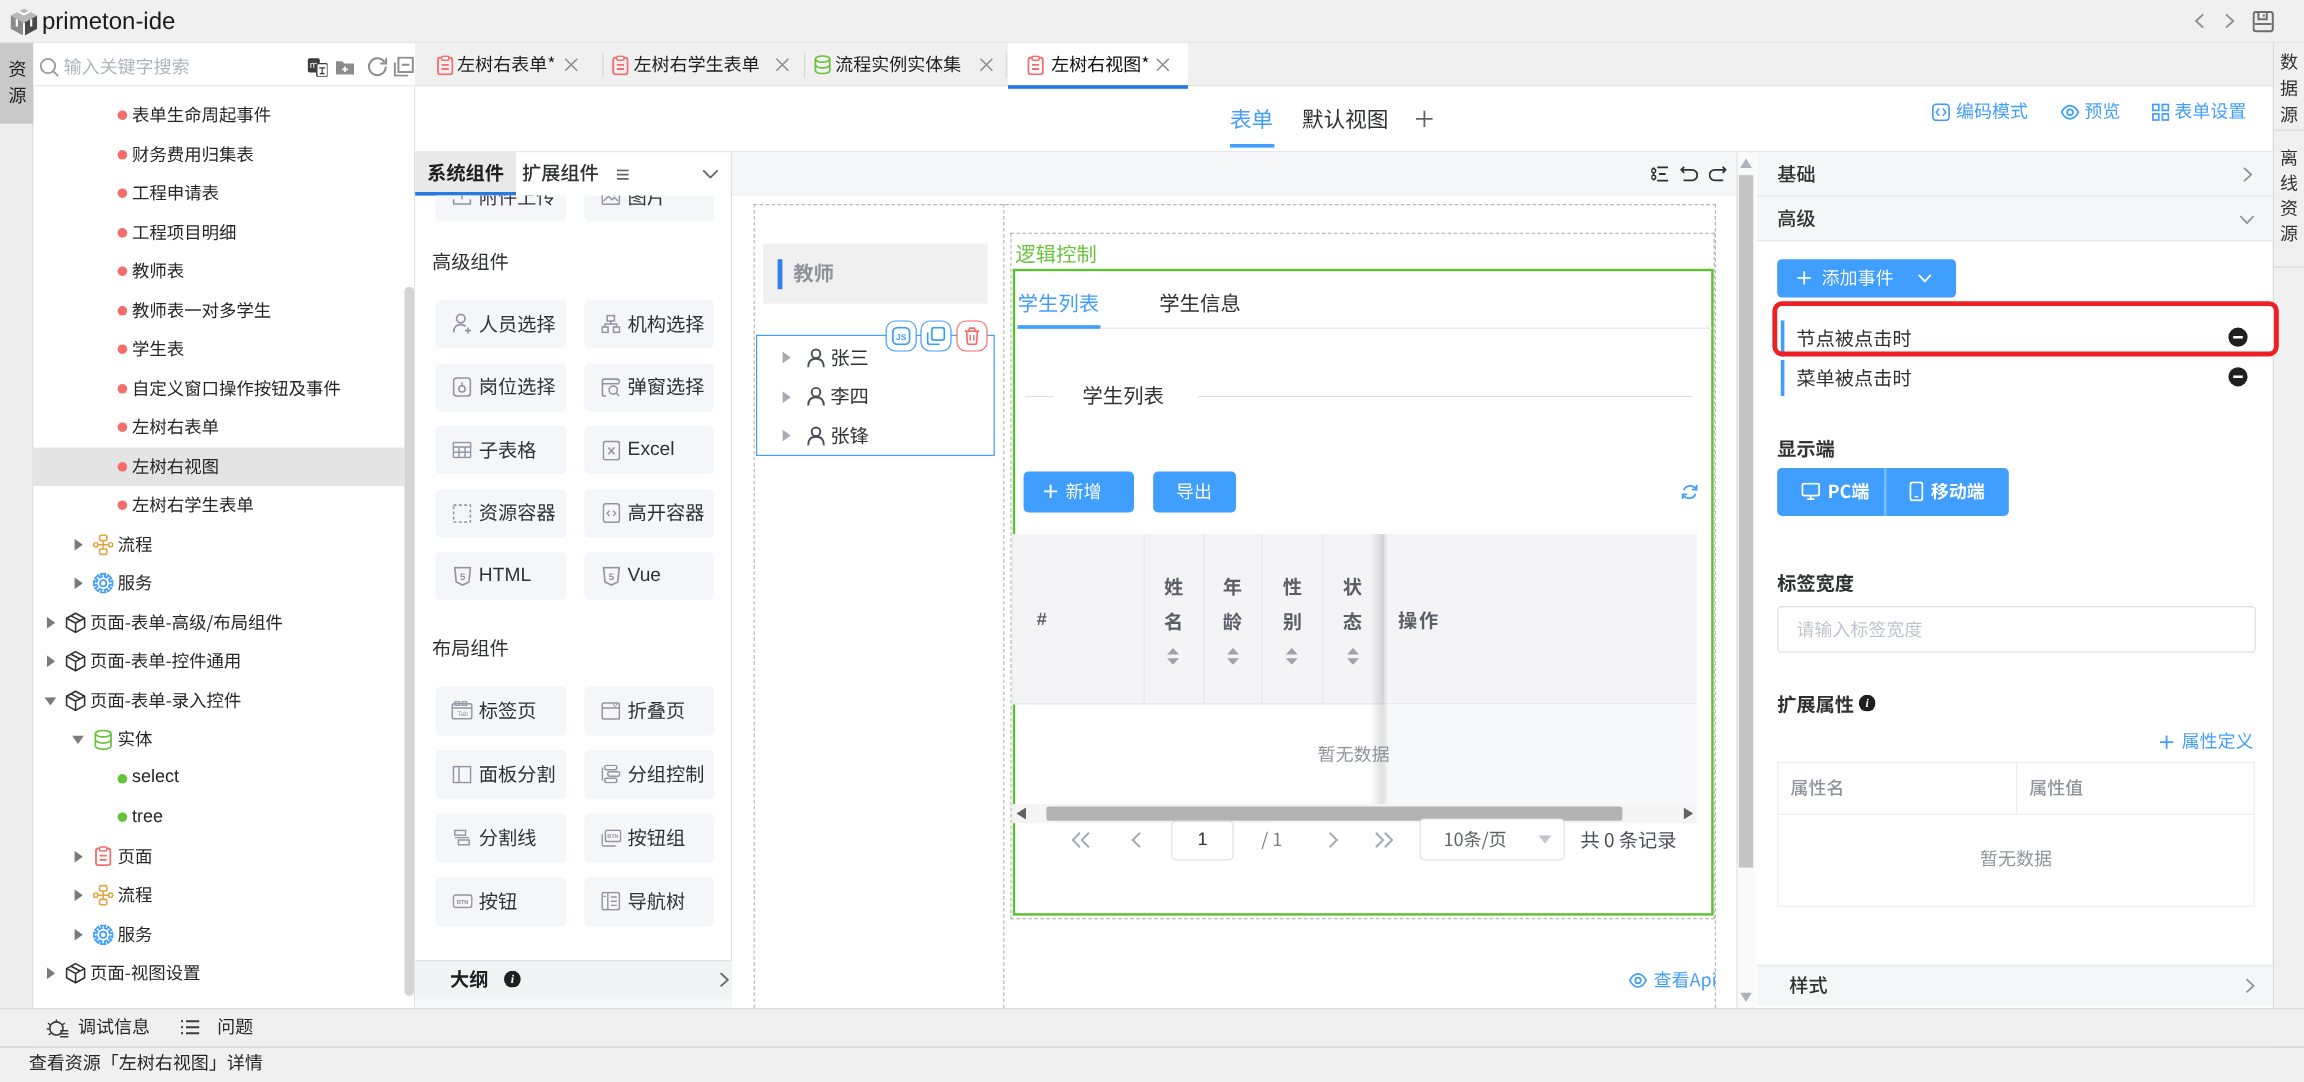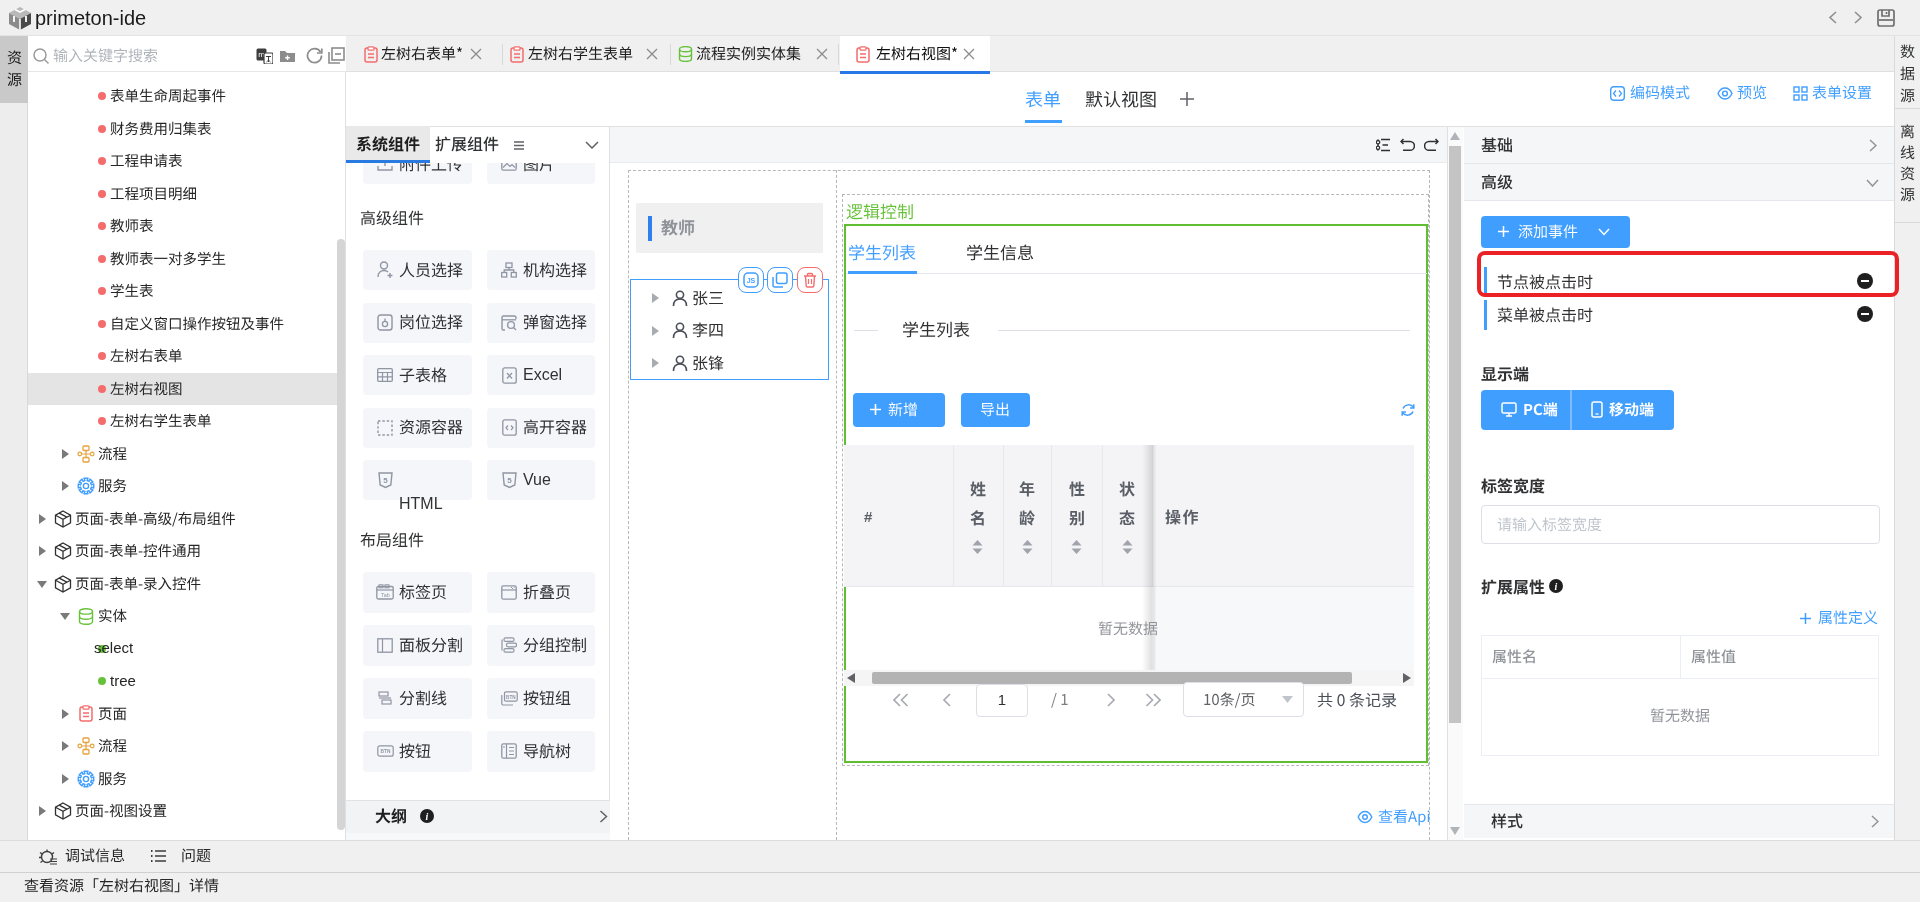--- a/index.html
+++ b/index.html
@@ -666,21 +666,21 @@
 <path d="M1.5 3.4 L1.5 13.6 A6.5 2.7 0 0 0 14.5 13.6 L14.5 3.4" stroke="#67c23a" stroke-width="1.4"></path>
 <path d="M1.5 8.5 A6.5 2.7 0 0 0 14.5 8.5" stroke="#67c23a" stroke-width="1.4"></path>
   </svg>
 <svg style="position:absolute;left:98.0px;top:621.1px;overflow:visible" width="2" height="2">
     <g fill="#262626" transform="scale(0.014500,-0.014500)">
       <use href="#g5b9er" x="0.0"></use>
       <use href="#g4f53r" x="1000.0"></use>
     </g>
   </svg>
 <div style="position:absolute;left:98px;top:644.5px;width:8px;height:8px;border-radius:50%;background:#67c23a"></div>
-<div style="position:absolute;left:94px;top:637.25px;font:400 15px 'Liberation Sans',sans-serif;color:#262626;line-height:22.5px;white-space:nowrap">select</div>
+<div style="position:absolute;left:110px;top:637.25px;font:400 15px 'Liberation Sans',sans-serif;color:#262626;line-height:22.5px;white-space:nowrap">select</div>
 <div style="position:absolute;left:98px;top:677px;width:8px;height:8px;border-radius:50%;background:#67c23a"></div>
 <div style="position:absolute;left:110px;top:669.75px;font:400 15px 'Liberation Sans',sans-serif;color:#262626;line-height:22.5px;white-space:nowrap">tree</div>
 <svg style="position:absolute;left:62px;top:708.5px" width="7" height="10" viewBox="0 0 7 10" fill="none">
     <path d="M0 0 L7 5 L0 10 Z" fill="#7a7a7a"></path>
   </svg>
 <svg style="position:absolute;left:79px;top:705px" width="14" height="17" viewBox="0 0 14 17" fill="none">
     <rect x="1" y="2" width="12" height="14" rx="2" stroke="#f56c6c" stroke-width="1.5"></rect>
 <rect x="4" y="0.8" width="6" height="3.4" rx="1" fill="#fff" stroke="#f56c6c" stroke-width="1.3"></rect>
 <path d="M4 8 L10 8 M4 11.5 L10 11.5" stroke="#f56c6c" stroke-width="1.5"></path>
   </svg>
@@ -899,21 +899,21 @@
       <use href="#g5f00r" x="1000.0"></use>
       <use href="#g5bb9r" x="2000.0"></use>
       <use href="#g5668r" x="3000.0"></use>
     </g>
   </svg>
 <div style="position:absolute;left:363px;top:460px;width:109px;height:40px;background:#f4f6fa;border-radius:4px"></div>
 <svg style="position:absolute;left:377.5px;top:471.5px" width="15" height="17" viewBox="0 0 15 17" fill="none">
     <path d="M1 1 L14 1 L12.8 13 L7.5 15.5 L2.2 13 Z" stroke="#8f95a3" stroke-width="1.4"></path>
 <text x="7.5" y="11" font-family="Liberation Sans" font-size="8" font-weight="bold" fill="#8f95a3" text-anchor="middle">5</text>
   </svg>
-<div style="position:absolute;left:399px;top:492px;font:400 16px 'Liberation Sans',sans-serif;color:#303133;line-height:24px;white-space:nowrap">HTML</div>
+<div style="position:absolute;left:399px;top:468px;font:400 16px 'Liberation Sans',sans-serif;color:#303133;line-height:24px;white-space:nowrap">HTML</div>
 <div style="position:absolute;left:487px;top:460px;width:108px;height:40px;background:#f4f6fa;border-radius:4px"></div>
 <svg style="position:absolute;left:501.5px;top:471.5px" width="15" height="17" viewBox="0 0 15 17" fill="none">
     <path d="M1 1 L14 1 L12.8 13 L7.5 15.5 L2.2 13 Z" stroke="#8f95a3" stroke-width="1.4"></path>
 <text x="7.5" y="11" font-family="Liberation Sans" font-size="8" font-weight="bold" fill="#8f95a3" text-anchor="middle">5</text>
   </svg>
 <div style="position:absolute;left:523px;top:468px;font:400 16px 'Liberation Sans',sans-serif;color:#303133;line-height:24px;white-space:nowrap">Vue</div>
 <svg style="position:absolute;left:360.0px;top:545.7px;overflow:visible" width="2" height="2">
     <g fill="#303133" transform="scale(0.016000,-0.016000)">
       <use href="#g5e03r" x="0.0"></use>
       <use href="#g5c40r" x="1000.0"></use>

